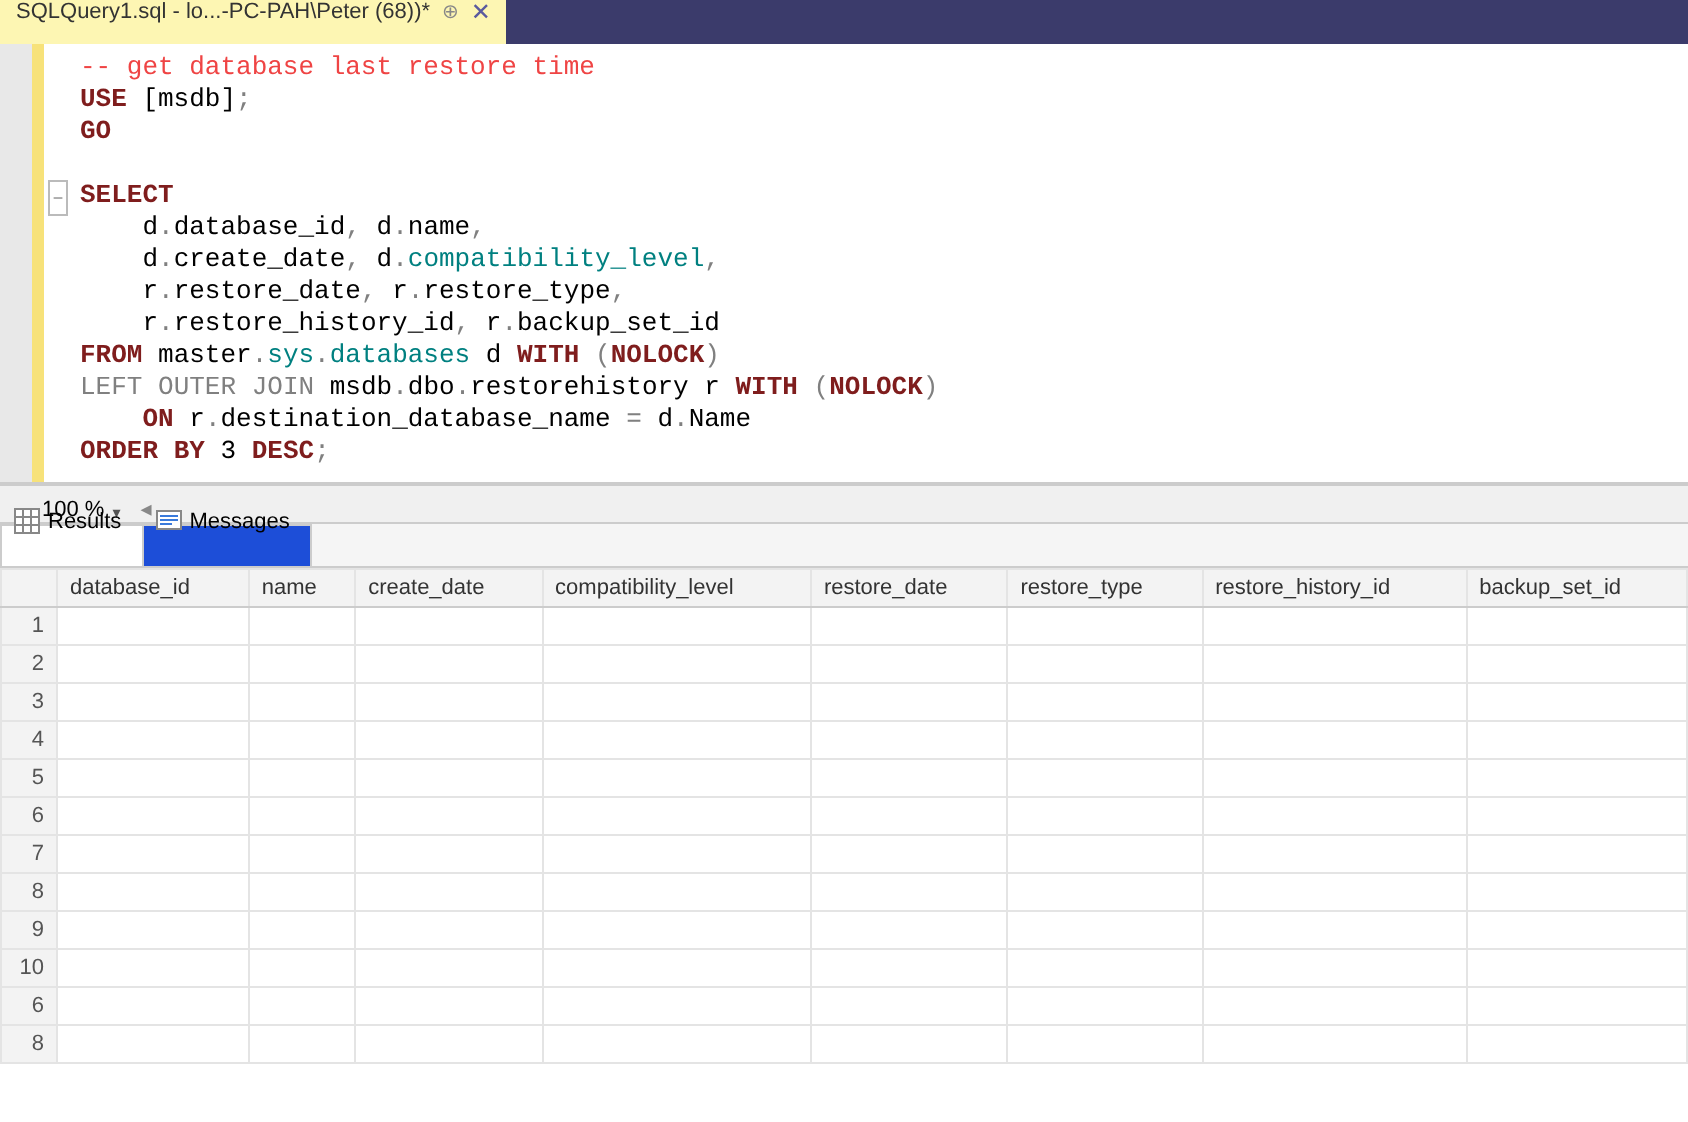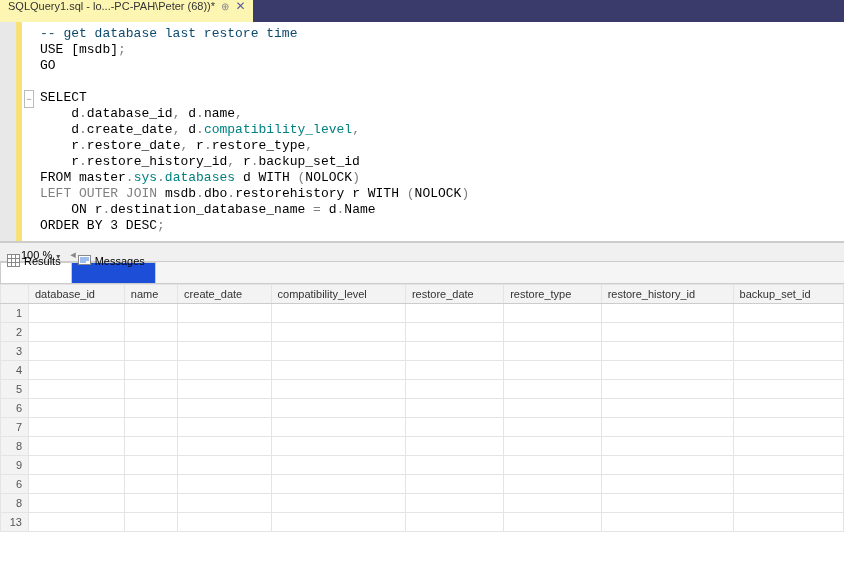--- a/index.html
+++ b/index.html
@@ -61,22 +61,22 @@
   .code {
     flex: 1;
     padding: 4px 0 0 0;
     font-family: Consolas, "Courier New", monospace;
     font-size: 13px;
     line-height: 16px;
     white-space: pre;
     color: #000;
     overflow: hidden;
   }
-  .kw { color: #000000; }
-  .cm { color: #0c4a6e; }
+  .kw { color: #7f1d1d; font-weight: bold; }
+  .cm { color: #ef4444; }
   .gy { color: #808080; }
   .tk { color: #008080; }
   .zoom-bar {
     height: 20px;
     background: #f0f0f0;
     border-top: 1px solid #ccc;
     border-bottom: 1px solid #ccc;
     display: flex;
     align-items: flex-end;
     padding: 0 21px;
@@ -302,43 +302,43 @@
           <td></td>
           <td></td>
           <td></td>
           <td></td>
           <td></td>
           <td></td>
           <td></td>
           <td></td>
         </tr>
         <tr>
+          <td class="rownum">10</td>
+          <td></td>
+          <td></td>
+          <td></td>
+          <td></td>
+          <td></td>
+          <td></td>
+          <td></td>
+          <td></td>
+        </tr>
+        <tr>
           <td class="rownum">6</td>
           <td></td>
           <td></td>
           <td></td>
           <td></td>
           <td></td>
           <td></td>
           <td></td>
           <td></td>
         </tr>
         <tr>
           <td class="rownum">8</td>
-          <td></td>
-          <td></td>
-          <td></td>
-          <td></td>
-          <td></td>
-          <td></td>
-          <td></td>
-          <td></td>
-        </tr>
-        <tr>
-          <td class="rownum">13</td>
           <td></td>
           <td></td>
           <td></td>
           <td></td>
           <td></td>
           <td></td>
           <td></td>
           <td></td>
         </tr>
       </tbody>

